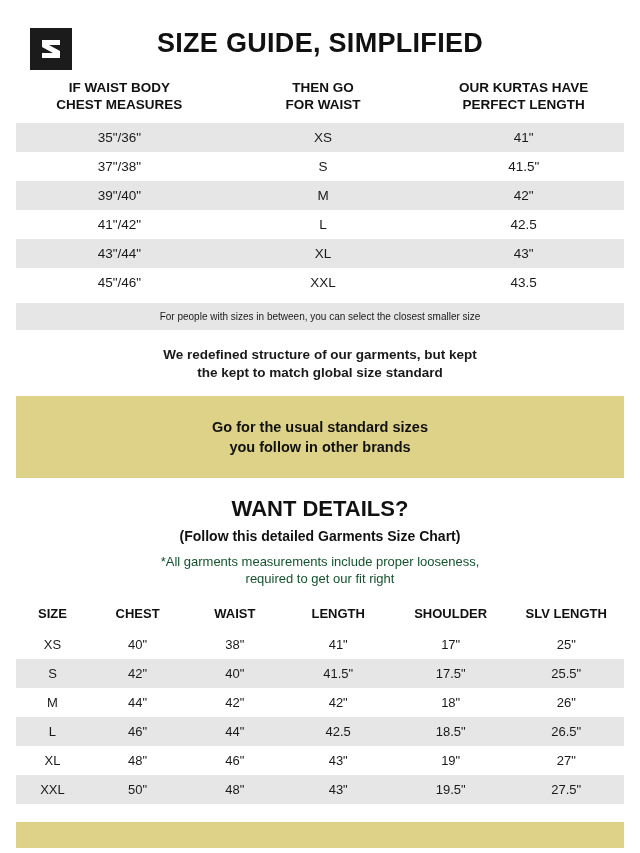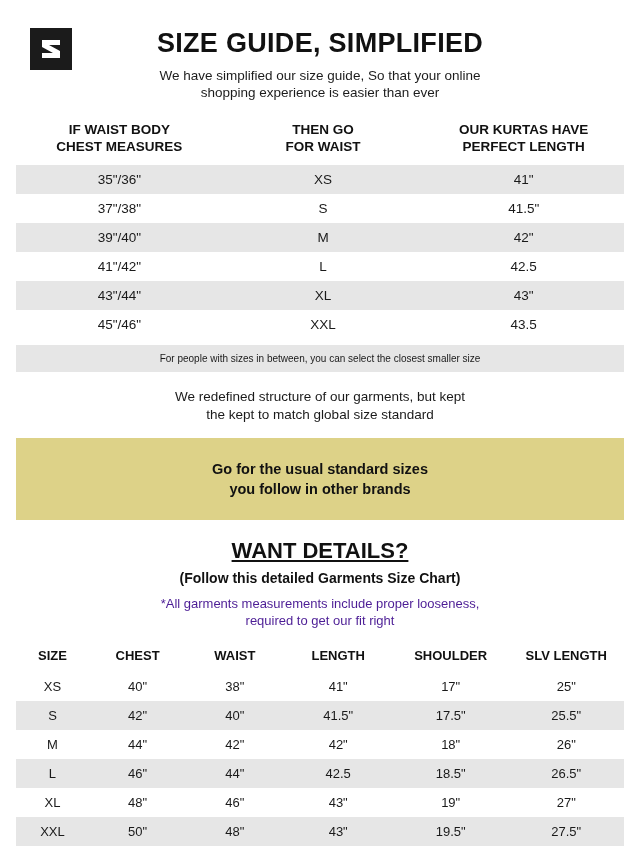--- a/index.html
+++ b/index.html
@@ -87,54 +87,54 @@
     color: #1a1a1a;
   }
 
   .center-note {
     text-align: center;
     font-size: 13.5px;
     line-height: 18px;
     margin: 16px auto 0 auto;
     width: 430px;
     color: #1a1a1a;
+    font-weight: bold;
   }
 
   .gold-band {
     background: #ddd288;
     text-align: center;
     font-size: 14.5px;
     font-weight: bold;
     line-height: 20px;
     padding: 21px 4px;
     margin-top: 14px;
     color: #111;
   }
 
   .want-title {
     text-align: center;
     font-size: 22px;
     font-weight: bold;
     margin-top: 18px;
     color: #111;
-    text-decoration: underline;
   }
   .want-sub {
     text-align: center;
     font-size: 14px;
     font-weight: bold;
     margin-top: 6px;
     color: #111;
   }
   .want-note {
     text-align: center;
     font-size: 13px;
     line-height: 17px;
     margin-top: 9px;
-    color: #4c1d95;
+    color: #14532d;
   }
 
   
   .t2 {
     width: 100%;
     border-collapse: collapse;
     margin-top: 13px;
     table-layout: fixed;
   }
   .t2 th {
@@ -165,24 +165,20 @@
 <div class="page">
 
   <div class="header">
     <span class="logo">
       <svg width="42" height="42" viewBox="0 0 42 42" aria-hidden="true">
         <rect x="0" y="0" width="42" height="42" fill="#1b1b1b"></rect>
         <path d="M12 12 H30 L30 17 H19 L30 23 L30 30 H12 L12 25 H23 L12 19 Z" fill="#ffffff"></path>
       </svg>
     </span>
     <div class="main-title">SIZE GUIDE, SIMPLIFIED</div>
-    <div class="subtitle">
-      <div>We have simplified our size guide, So that your online</div>
-      <div>shopping experience is easier than ever</div>
-    </div>
   </div>
 
   <table class="t1">
     <colgroup>
       <col style="width:34%">
         <col style="width:33%">
         <col style="width:33%">
     </colgroup>
     <thead>
       <tr>

